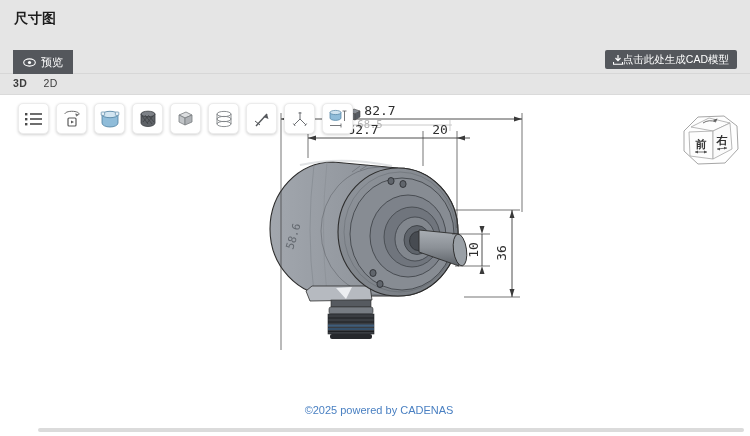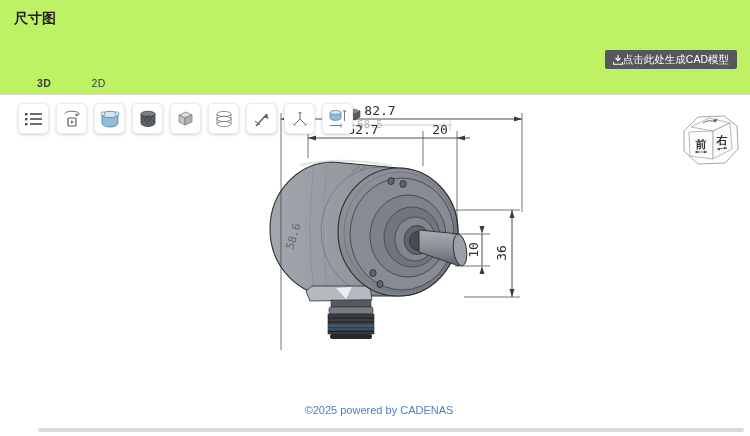--- a/index.html
+++ b/index.html
@@ -1,34 +1,34 @@
 <!DOCTYPE html>
 <html><head>
 <meta charset="utf-8">
 <style>
   * { margin:0; padding:0; box-sizing:border-box; }
   html,body { width:750px; height:436px; background:#fff; overflow:hidden;
               font-family:"Liberation Sans", sans-serif; }
-  .page { position:relative; width:750px; height:436px; background:#bef264; }
+  .page { position:relative; width:750px; height:436px; background:#e5e5e5; }
 
   .page-title { position:absolute; left:14px; top:10px; font-size:14px; font-weight:bold; color:#1d1d1d; }
 
   
   .tabstrip { position:absolute; left:0; top:49px; width:750px; height:25px; border-bottom:1px solid #d7d7d7; }
   .preview-tab { position:absolute; left:13px; top:1px; height:24px; min-width:57px;
                  background:#54575c; color:#fff; font-size:11px; display:flex; align-items:center;
                  gap:5px; padding:0 10px; cursor:pointer; }
   .topbar-actions { position:absolute; right:13px; top:50px; display:flex; gap:6px; }
   .dark-btn { background:#54575c; color:#fff; border:none; font-size:10.5px; height:19px;
               display:flex; align-items:center; padding:0 8px; border-radius:2px;
               font-family:"Liberation Sans", sans-serif; cursor:pointer; }
 
   
   .dim-tabs { position:absolute; left:13px; top:77px; display:flex; gap:16px; }
-  .dim-tab { font-size:10.5px; color:#3c3c3c; padding-bottom:6px; cursor:pointer; letter-spacing:.5px;margin-left:24px; }
+  .dim-tab { font-size:10.5px; color:#3c3c3c; padding-bottom:6px; cursor:pointer; letter-spacing:.5px; }
   .dim-tab.active { border-bottom:3px solid #3d4043; font-weight:bold; }
 
   
   .viewport { position:absolute; left:0; top:94px; width:750px; height:342px; border-top:1px solid #dadada; background:#fff; }
 
   
   .toolbar { position:absolute; left:18px; top:103px; display:flex; gap:7px; }
   .tool-btn { width:31px; height:31px; background:#fff; border:1px solid #ececec; border-radius:5px;
               box-shadow:0 1px 3px rgba(0,0,0,.18); display:flex; align-items:center; justify-content:center;
               cursor:pointer; }
@@ -47,20 +47,29 @@
 
   .hscrollbar { position:absolute; left:38px; top:428px; width:706px; height:4px; background:#dbdbdb; border-radius:2px; cursor:pointer; }
 </style>
 </head>
 <body>
 
 <div class="page">
 
   <div class="page-title">尺寸图</div>
 
+  <div class="tabstrip">
+    <div class="preview-tab">
+      <svg width="13" height="9" viewBox="0 0 13 9">
+        <ellipse cx="6.5" cy="4.5" rx="5.8" ry="3.6" fill="none" stroke="#fff" stroke-width="1.1"></ellipse>
+        <circle cx="6.5" cy="4.5" r="1.6" fill="#fff"></circle>
+      </svg>
+      <span>预览</span>
+    </div>
+  </div>
 
   <div class="topbar-actions">
     <button class="dark-btn">
       <svg width="10" height="10" viewBox="0 0 10 10">
         <path d="M5 0 L5 5 M2.5 3 L5 5.6 L7.5 3" stroke="#fff" stroke-width="1.2" fill="none"></path>
         <path d="M0.5 7 L0.5 9.3 L9.5 9.3 L9.5 7" stroke="#fff" stroke-width="1.1" fill="none"></path>
       </svg>
       <span>点击此处生成CAD模型</span>
     </button>
   </div>

